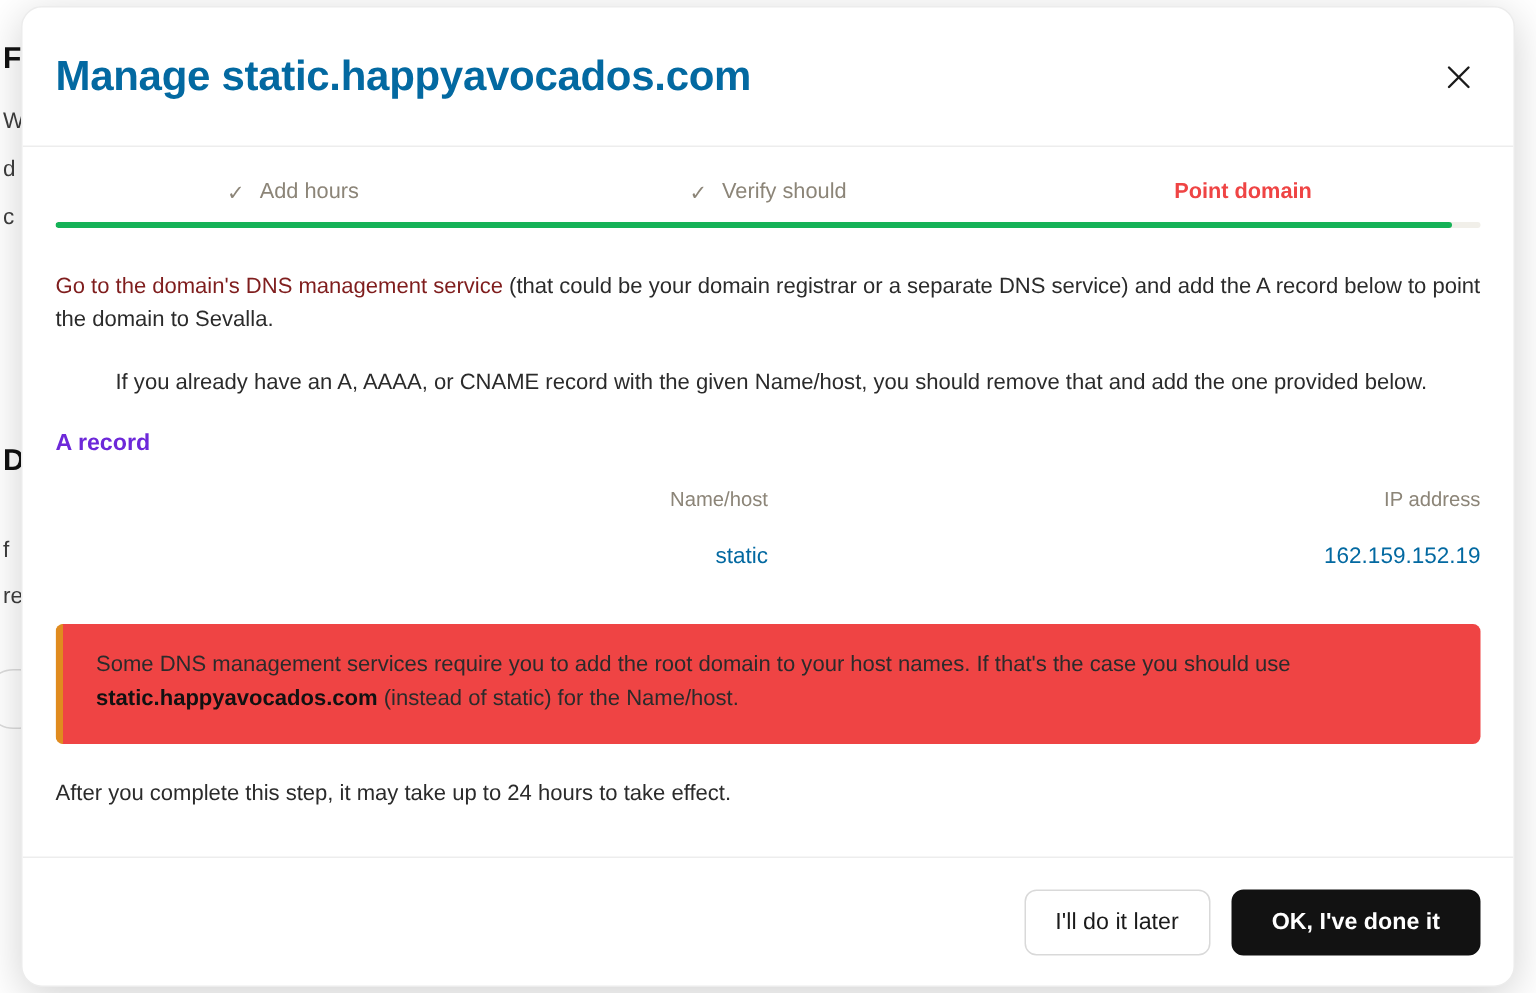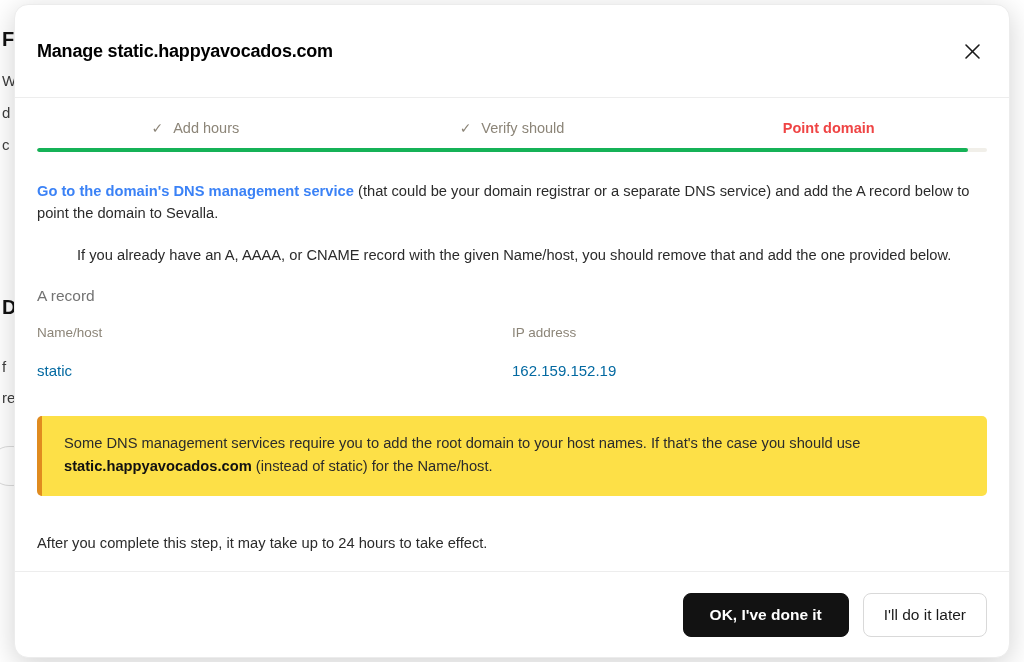--- a/index.html
+++ b/index.html
@@ -65,23 +65,23 @@
   .modal-header {
     height: 93px;
     min-height: 93px;
     border-bottom: 1px solid #ededed;
     display: flex;
     align-items: center;
     padding: 0 22px 0 22px;
     box-sizing: border-box;
   }
   .modal-title {
-    font-size: 18px;
-    font-weight: bold;
-    color: #000000;
+    font-size: 28px;
+    font-weight: bold;
+    color: #0369a1;
     flex: 1;
     letter-spacing: -0.2px;
   }
   .close-btn {
     width: 30px;
     height: 30px;
     display: flex;
     align-items: center;
     justify-content: center;
     border: none;
@@ -141,30 +141,31 @@
   .content {
     padding-top: 28px;
     font-size: 14.7px;
     color: #2b2b2b;
     line-height: 1.5;
   }
   .content p {
     margin: 0 0 20px 0;
   }
   .content p.tight { margin-bottom: 18px; margin-left: 40px; }
-  .content strong { color: #3b82f6; font-weight: bold; }
+  .content strong { color: #7f1d1d; font-weight: normal; }
 
   .record-title {
     font-size: 15.5px;
-    font-weight: normal;
-    color: #737373;
+    font-weight: bold;
+    color: #6d28d9;
     margin: 6px 0 16px 0;
   }
   .record-grid {
     display: flex;
+    text-align: right;
   }
   .record-col {
     width: 485px;
   }
   .record-label {
     font-size: 13.5px;
     color: #8c8578;
     margin-bottom: 16px;
   }
   .record-value {
@@ -178,21 +179,21 @@
     border-left: 5px solid #e08b1f;
     border-radius: 5px;
     padding: 16px 20px 18px 22px;
     font-size: 14.7px;
     color: #2b2b2b;
     line-height: 1.55;
   }
   .callout strong { font-weight: bold; color: #111111; }
 
   .after-note {
-    margin-top: 36px;
+    margin-top: 22px;
     font-size: 14.7px;
     color: #2b2b2b;
   }
 
   
   .modal-footer {
     height: 86px;
     min-height: 86px;
     border-top: 1px solid #ededed;
     display: flex;
@@ -281,27 +282,27 @@
         <div class="record-col">
           <div class="record-label">Name/host</div>
           <div class="record-value">static</div>
         </div>
         <div class="record-col">
           <div class="record-label">IP address</div>
           <div class="record-value">162.159.152.19</div>
         </div>
       </div>
 
-      <div class="callout" style="background: #fde047; border-left-color: rgb(224, 139, 31);">
+      <div class="callout" style="background: #ef4444; border-left-color: rgb(224, 139, 31);">
         <span>Some DNS management services require you to add the root domain to your host names. If that's the case you should use </span><strong>static.happyavocados.com</strong><span> (instead of static) for the Name/host.</span>
       </div>
 
       <div class="after-note">After you complete this step, it may take up to 24 hours to take effect.</div>
     </div>
 
   </div>
 
   <div class="modal-footer">
+    <button class="btn btn-secondary">I'll do it later</button>
     <button class="btn btn-primary" style="background: rgb(18, 18, 18); border-color: rgb(18, 18, 18);">OK, I've done it</button>
-    <button class="btn btn-secondary">I'll do it later</button>
   </div>
 
 </div>
 
 </body></html>

